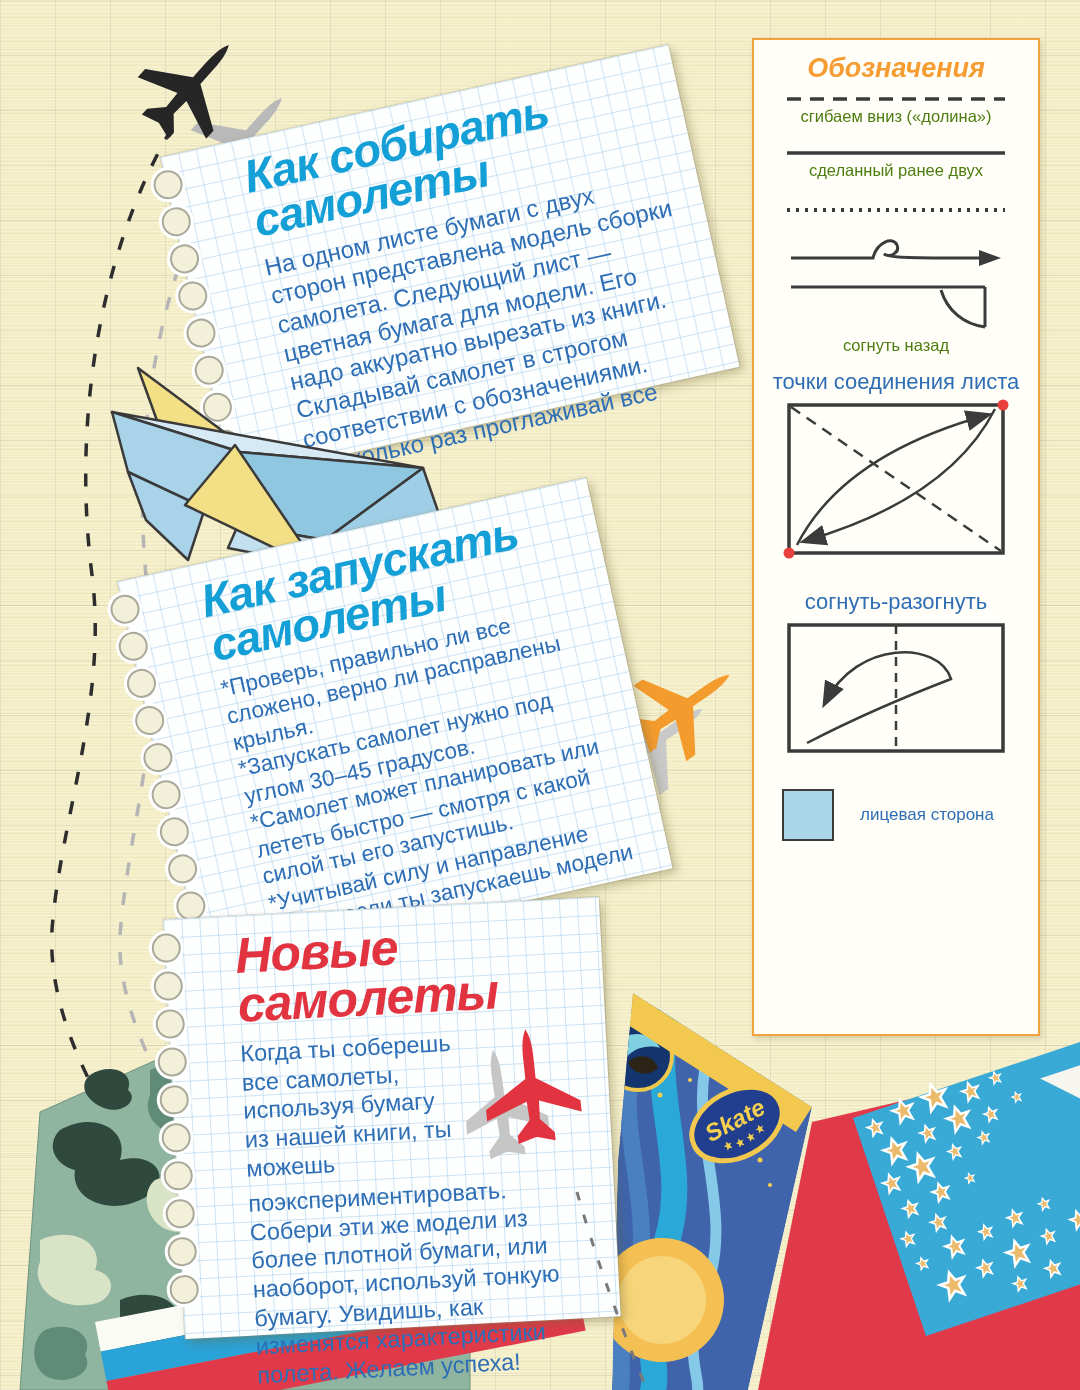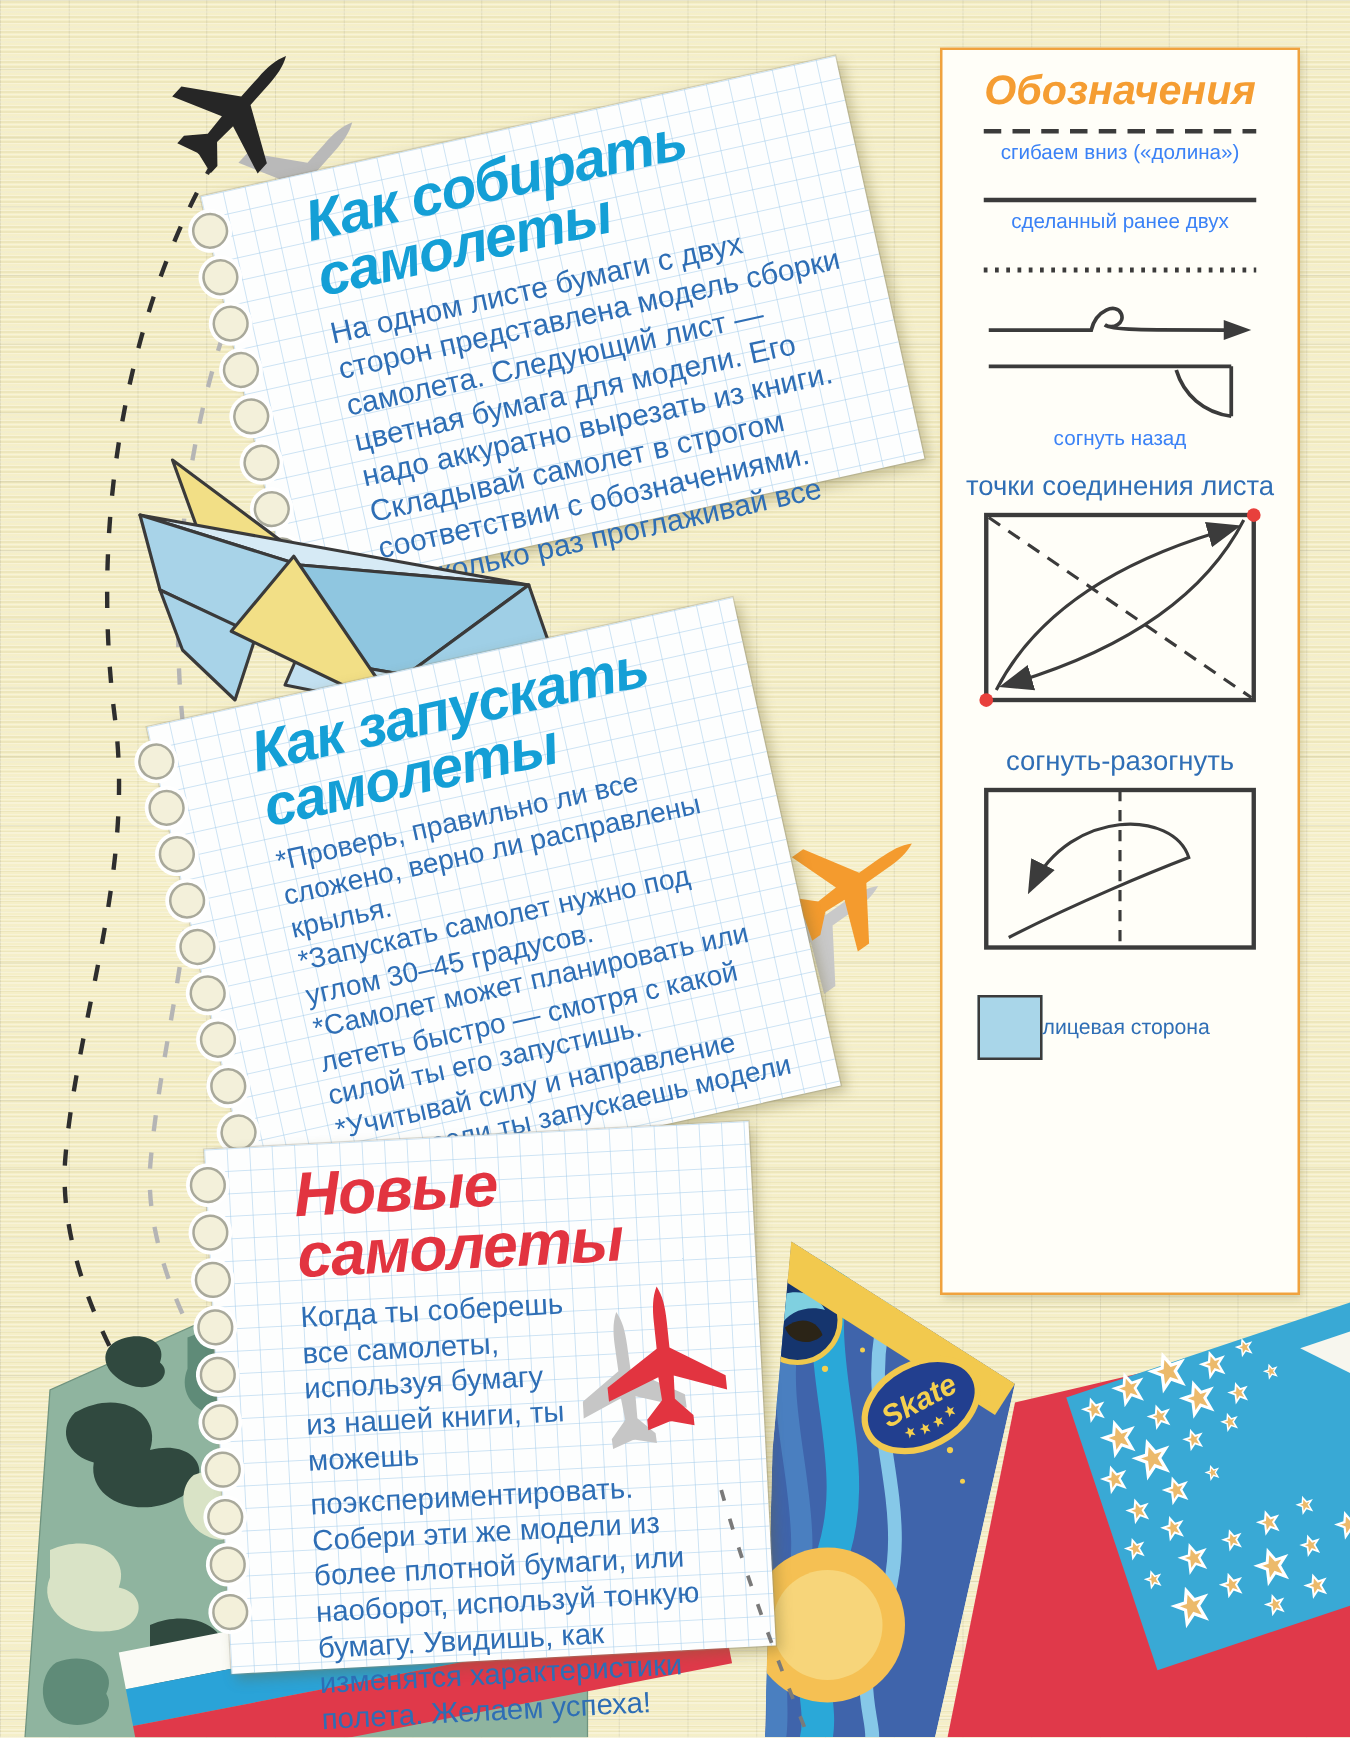--- a/index.html
+++ b/index.html
@@ -31,27 +31,27 @@
   #paper1 .note-body{font-size:24px;}
   .bullet{margin:0;color:#2e6eb5;font-size:22.5px;line-height:1.22;}
   .bullets{margin-top:8px;}
   .hole{position:absolute;left:-13px;width:25px;height:25px;border-radius:50%;
     background:#f3f0da;border:2px solid #a9a99b;box-shadow:0 0 0 3px #ffffff;}
   .plane-float{float:right;width:118px;height:150px;margin:6px 0 4px 8px;}
   
   #legend{position:absolute;left:752px;top:38px;width:288px;height:998px;
     background:#fffef8;border:2px solid #f0a23e;box-sizing:border-box;
     padding:14px 18px 0 18px;box-shadow:2px 3px 6px rgba(120,110,60,.25);}
-  .leg-title{color:#f59d32;font-weight:bold;font-style:italic;font-size:33px;
+  .leg-title{color:#f59d32;font-weight:bold;font-style:italic;font-size:27px;
     line-height:1.1;text-align:center;margin:0 0 10px 0;}
   .leg-item{text-align:center;margin-bottom:13px;}
-  .leg-label{color:#3b82f6;font-size:16.5px;line-height:1.18;margin-top:3px;}
+  .leg-label{color:#4d7c0f;font-size:16.5px;line-height:1.18;margin-top:3px;}
   .leg-sym{display:block;margin:0 auto;}
   .diag-label{color:#2f6eb5;font-size:22px;text-align:center;margin:4px 0 2px 0;}
-  .swatch-row{display:flex;align-items:center;margin:14px 0 16px 10px;}
+  .swatch-row{display:flex;align-items:center;gap:26px;margin:14px 0 16px 10px;}
   .swatch{width:48px;height:48px;border:2px solid #3b3b3b;flex:none;}
   .swatch-label{color:#2f6eb5;font-size:17px;}
 </style>
 </head>
 <body>
 
 <div id="stage">
 
   <svg class="layer" width="1080" height="1390">
     <defs>

